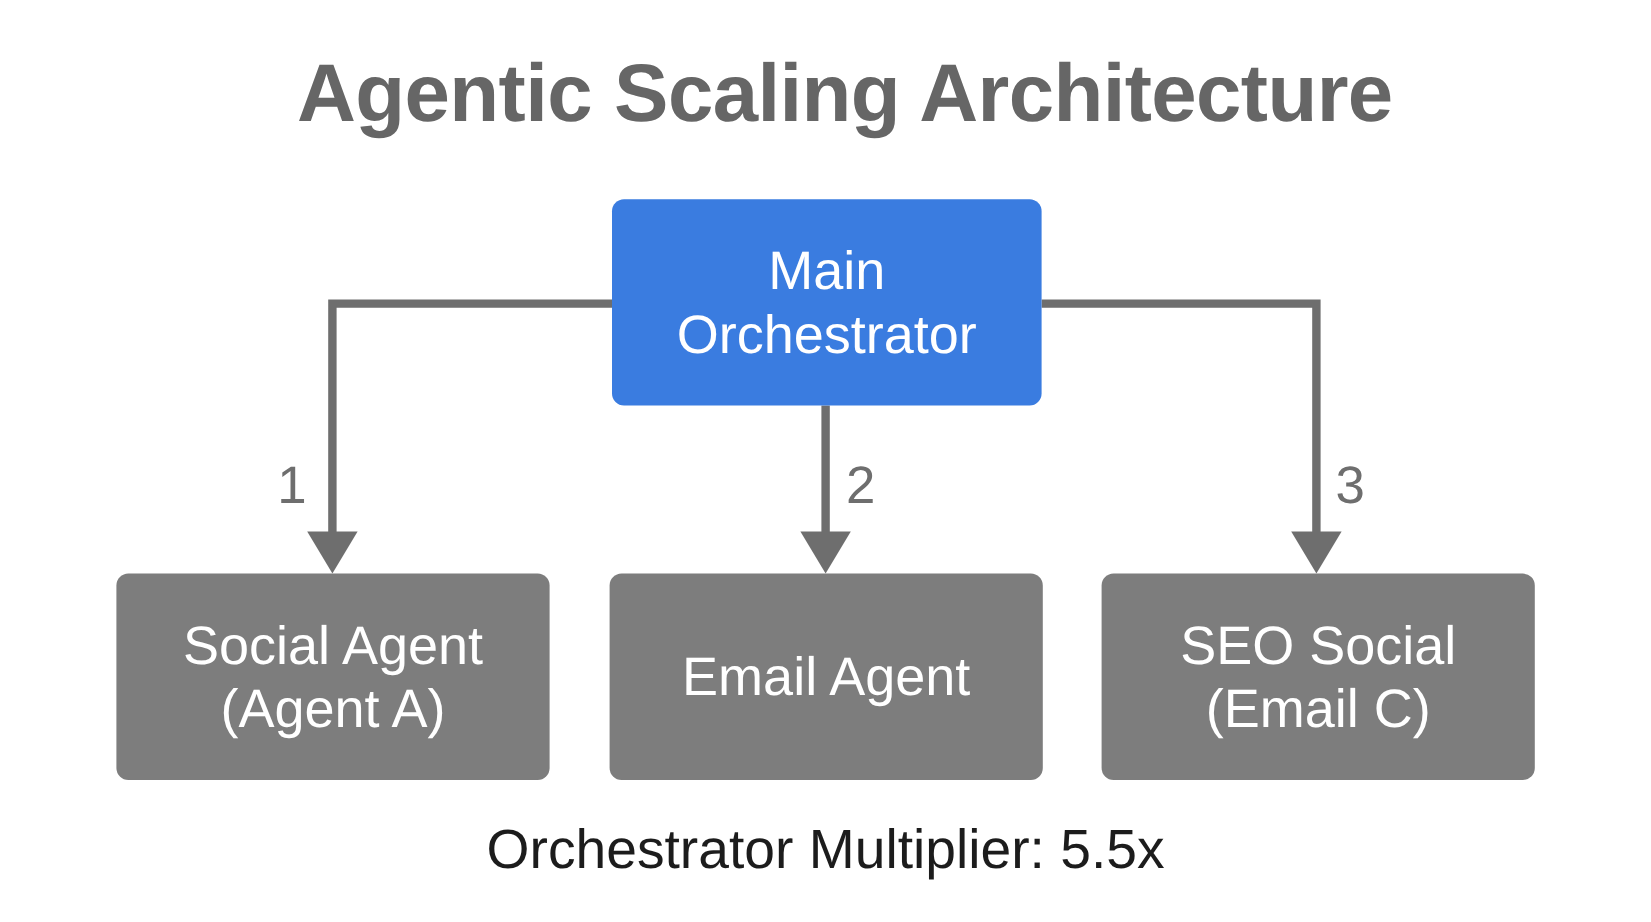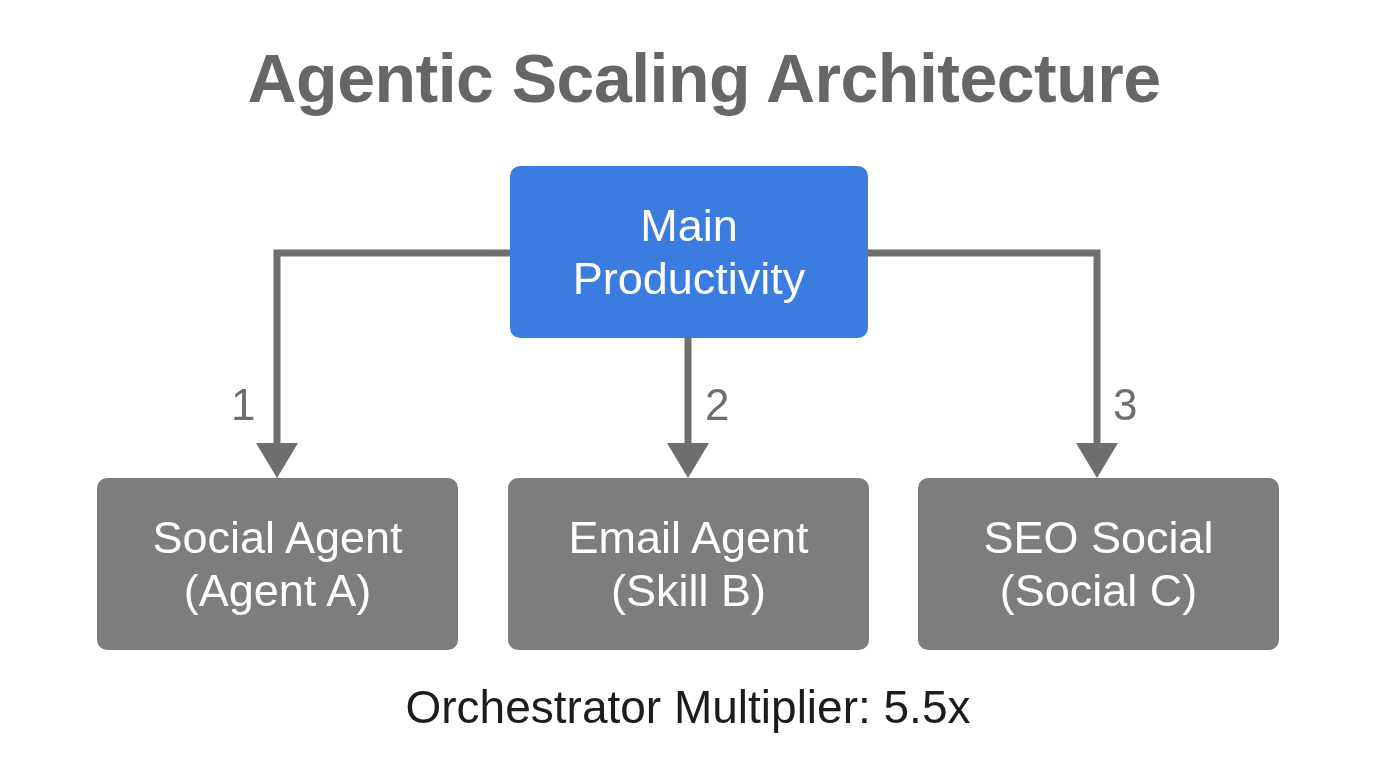--- a/index.html
+++ b/index.html
@@ -128,36 +128,35 @@
 
     <path d="M 688 338 L 688 455" fill="none" stroke="#6e6e6e" stroke-width="7" stroke-linecap="butt"></path>
     <polygon points="688,478 667,443 709,443" fill="#6e6e6e"></polygon>
 
     <path d="M 868 253 L 1097 253 L 1097 455" fill="none" stroke="#6e6e6e" stroke-width="7" stroke-linecap="butt" stroke-linejoin="miter"></path>
     <polygon points="1097,478 1076,443 1118,443" fill="#6e6e6e"></polygon>
   </svg>
 
   <div class="node" id="node-orchestrator">
     <span class="node-line">Main</span>
-    <span class="node-line">Productivity</span>
+    <span class="node-line">Orchestrator</span>
   </div>
 
   <div class="node agent-node" id="node-social">
     <span class="node-line">Social Agent</span>
     <span class="node-line">(Agent A)</span>
   </div>
 
   <div class="node agent-node" id="node-email">
     <span class="node-line">Email Agent</span>
-    <span class="node-line">(Skill B)</span>
   </div>
 
   <div class="node agent-node" id="node-seo">
     <span class="node-line">SEO Social</span>
-    <span class="node-line">(Social C)</span>
+    <span class="node-line">(Email C)</span>
   </div>
 
   <div class="edge-label" id="edge-label-1">1</div>
   <div class="edge-label" id="edge-label-2">2</div>
   <div class="edge-label" id="edge-label-3">3</div>
 
   <div id="footer-caption">Orchestrator Multiplier: 5.5x</div>
 
 </div>
 

